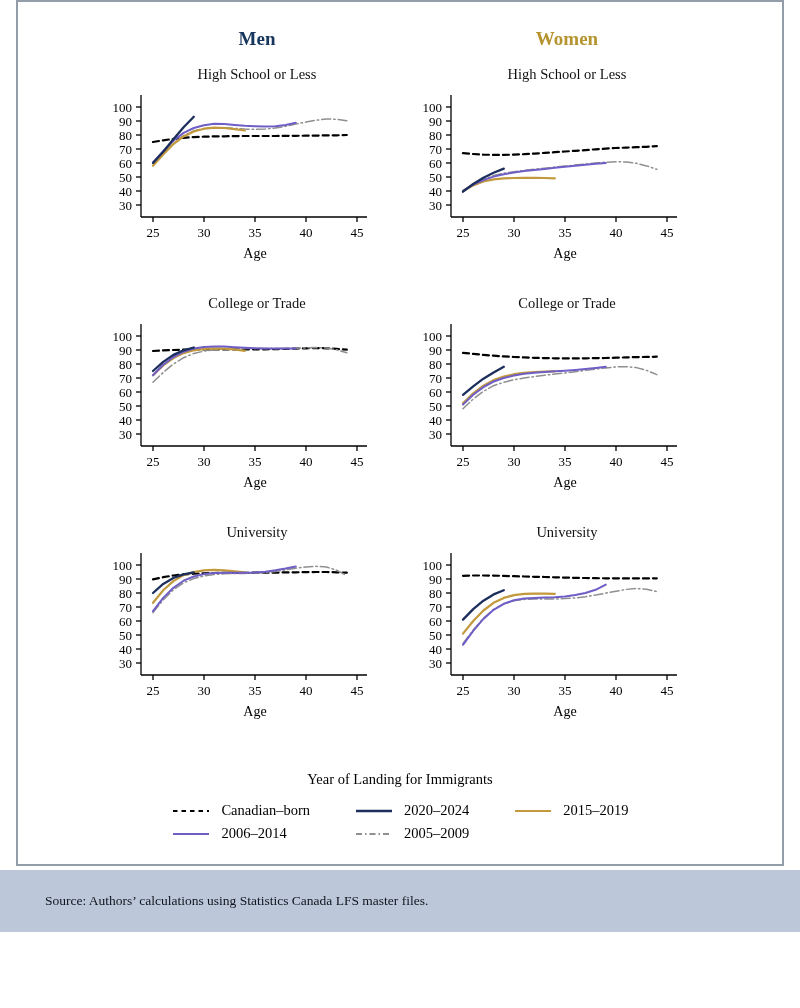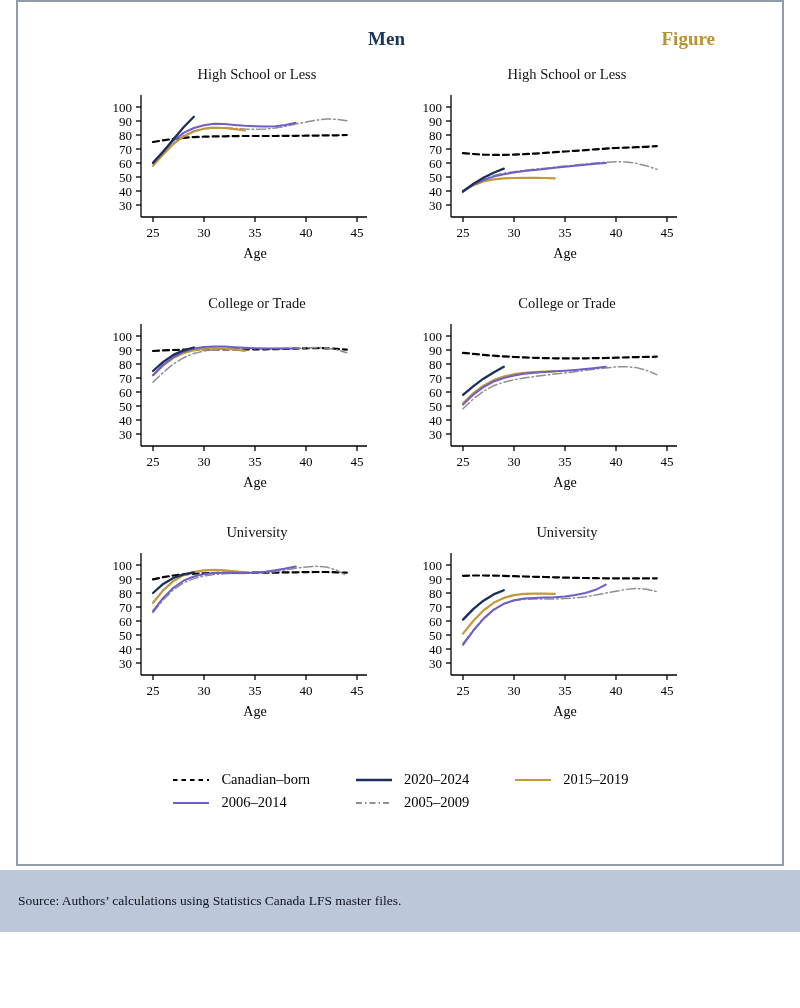--- a/index.html
+++ b/index.html
@@ -3,45 +3,45 @@
 <meta charset="utf-8">
 <style>
   html,body{margin:0;padding:0;width:800px;height:1008px;overflow:hidden;background:#ffffff;
     font-family:"Liberation Serif", serif; -webkit-font-smoothing:antialiased;}
   .header{margin:6px 14px 0 7px;height:54px;background:#19527e;color:#ffffff;
     padding:6px 14px;box-sizing:content-box;}
   .figure-title{font-size:17.5px;font-weight:bold;line-height:1.45;letter-spacing:.1px;}
   .content{margin:0 16px 4px 16px;height:866px;border:2px solid #939ca9;background:#ffffff;
     box-sizing:border-box;position:relative;}
   .col-headers{display:flex;width:620px;margin:26px 0 0 77px;}
-  .col-h{width:310px;text-align:right;font-size:19px;font-weight:bold;padding-left:14px;box-sizing:border-box;}
+  .col-h{width:310px;text-align:center;font-size:19px;font-weight:bold;padding-left:14px;box-sizing:border-box;}
   .grid{display:grid;grid-template-columns:310px 310px;row-gap:26px;width:620px;margin:16px 0 12px 77px;}
   .cell{width:310px;}
   .chart-title{text-align:center;font-size:14.5px;color:#111;padding-left:14px;margin-bottom:2px;}
   svg text{font-family:"Liberation Serif", serif;fill:#000;}
   .legend{margin-top:44px;}
   .legend-title{text-align:center;font-size:14.5px;margin-bottom:14px;}
   .legend-grid{display:grid;grid-template-columns:auto auto auto;column-gap:44px;row-gap:6px;
     width:fit-content;margin:12px auto;}
   .legend-item{display:flex;align-items:center;font-size:14.5px;}
   .legend-item svg{margin-right:10px;flex:0 0 auto;}
   .footer{height:62px;background:#bcc8da;display:flex;align-items:center;}
-  .footer span{font-size:13.5px;color:#10131d;padding-left:18px;}
+  .footer span{font-size:13.5px;color:#10131d;padding-left:18px;margin-left:27px;}
 </style>
 </head>
 <body>
 
 <div class="page">
 
 
   <div class="content">
 
     <div class="col-headers">
       <span class="col-h" style="color: rgb(23, 54, 93);">Men</span>
-      <span class="col-h" style="color: rgb(182, 148, 47);">Figure</span>
+      <span class="col-h" style="color: rgb(182, 148, 47);">Women</span>
     </div>
 
     <div class="grid">
       <div class="cell">
         <div class="chart-title">High School or Less</div>
         <div><svg width="300" height="180" viewBox="0 0 300 180">
               <line x1="46" y1="10" x2="46" y2="132" stroke="#000" stroke-width="1.3"></line>
               <line x1="46" y1="132" x2="272" y2="132" stroke="#000" stroke-width="1.3"></line>
               <line x1="41" y1="120" x2="46" y2="120" stroke="#000" stroke-width="1.3"></line>
               <text x="37" y="124.5" text-anchor="end" font-size="13">30</text>
@@ -268,20 +268,21 @@
               <polyline points="58.0,32.8 68.2,32.5 78.4,32.5 88.6,32.6 98.8,32.9 109.0,33.2 119.2,33.5 129.4,33.8 139.6,34.0 149.8,34.3 160.0,34.6 170.2,34.9 180.4,35.0 190.6,35.2 200.8,35.3 211.0,35.3 221.2,35.4 231.4,35.4 241.6,35.4 251.8,35.3" fill="none" stroke="#000000" stroke-width="2.2" stroke-linejoin="round" stroke-linecap="round" stroke-dasharray="6,4"></polyline>
               <polyline points="58.0,100.4 68.2,87.1 78.4,75.2 88.6,66.4 98.8,60.9 109.0,57.7 119.2,56.4 129.4,56.0 139.6,56.0 149.8,56.0 160.0,55.6 170.2,54.9 180.4,53.8 190.6,52.1 200.8,50.1 211.0,48.2 221.2,46.4 231.4,45.5 241.6,46.2 251.8,48.6" fill="none" stroke="#8f8f8f" stroke-width="1.5" stroke-linejoin="round" stroke-linecap="round" stroke-dasharray="9,3,1.5,3"></polyline>
               <polyline points="58.0,90.6 68.2,78.0 78.4,67.5 88.6,59.8 98.8,54.9 109.0,52.1 119.2,50.8 129.4,50.6 139.6,50.6 149.8,50.8" fill="none" stroke="#c2993c" stroke-width="2.2" stroke-linejoin="round" stroke-linecap="round"></polyline>
               <polyline points="58.0,101.8 68.2,87.8 78.4,75.9 88.6,66.8 98.8,60.8 109.0,57.3 119.2,55.6 129.4,54.9 139.6,54.6 149.8,54.2 160.0,53.5 170.2,52.1 180.4,50.0 190.6,46.8 200.8,41.6" fill="none" stroke="#6f5ec6" stroke-width="2" stroke-linejoin="round" stroke-linecap="round"></polyline>
               <polyline points="58.0,76.6 68.2,66.1 78.4,57.7 88.6,51.4 98.8,47.2" fill="none" stroke="#1c2f5c" stroke-width="2.3" stroke-linejoin="round" stroke-linecap="round"></polyline>
             </svg></div>
       </div>
     </div>
 
     <div class="legend">
+      <div class="legend-title">Year of Landing for Immigrants</div>
       <div class="legend-grid">
         <div class="legend-item">
           <svg width="40" height="12">
               <line x1="2" y1="6" x2="38" y2="6" stroke="#000000" stroke-width="2.2" stroke-dasharray="4.5,4"></line>
             </svg>
           <span>Canadian–born</span>
         </div>
         <div class="legend-item">
           <svg width="40" height="12">
               <line x1="2" y1="6" x2="38" y2="6" stroke="#1c2f5c" stroke-width="2.3"></line>

